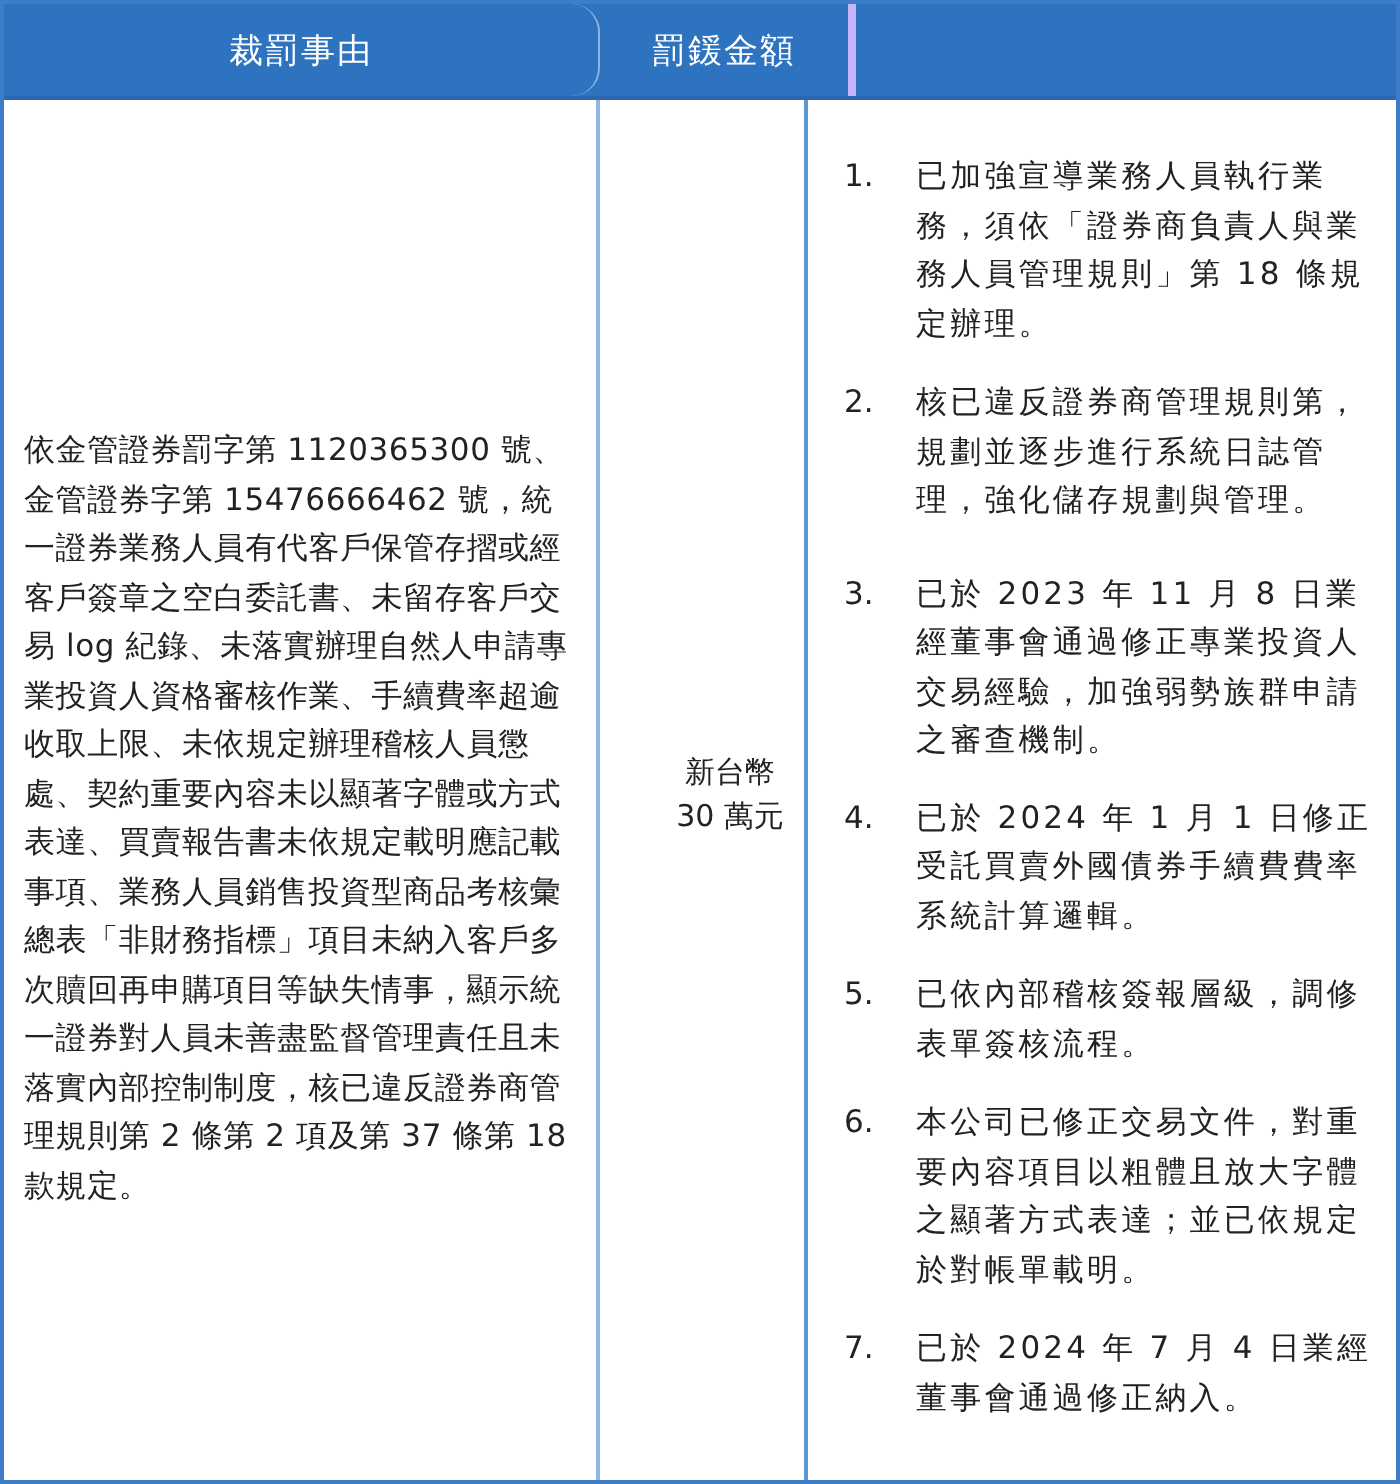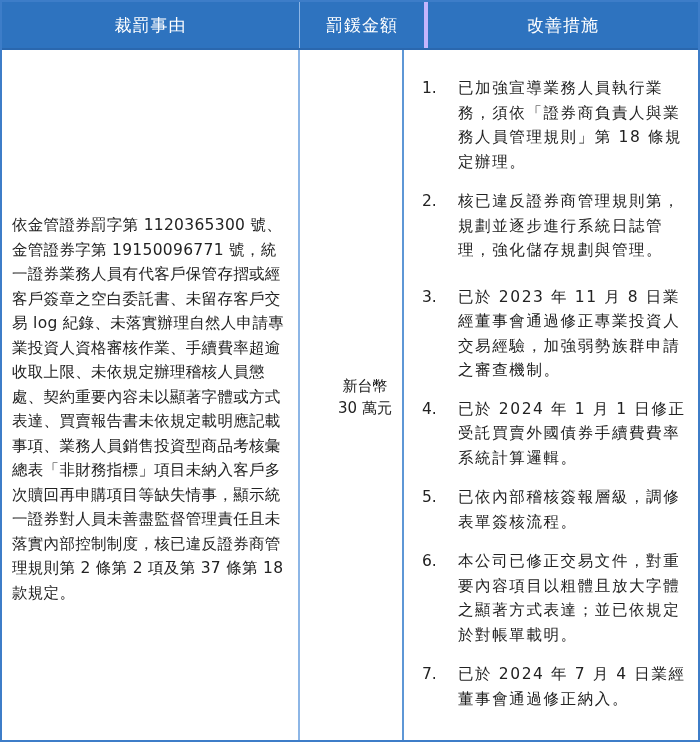--- a/index.html
+++ b/index.html
@@ -13,21 +13,21 @@
       position: absolute; left: 0; top: 0; right: 0; height: 46px;
       background: #2E73BF;
       border-bottom: 2px solid #2A67AE;
       display: flex;
     }
     .hcell {
       display: flex; align-items: center; justify-content: center;
       color: #ffffff; font-size: 17px; letter-spacing: 1px;
       box-sizing: border-box; height: 100%;
     }
-    .c1 { width: 298px; border-right: 1px solid #8DB6E6; }
+    .c1 { width: 298px; border-right: 1px solid #8DB6E6; border-radius: 14px; }
     .c2 { width: 128px; border-right: 4px solid #c4b5fd; }
     .c3 { flex: 1; }
     .body {
       position: absolute; left: 0; right: 0; top: 48px; bottom: 0;
       display: flex;
     }
     .bcell { box-sizing: border-box; height: 100%; }
     .b1 { width: 298px; border-right: 2px solid #8DB6E6; display: flex; align-items: center; padding: 0 10px 0 10px; }
     .b2 { width: 104px; border-right: 2px solid #5E97D6; display: flex; align-items: center; justify-content: center; padding-left: 28px; }
     .b3 { flex: 1; padding: 26px 8px 0 18px; }
@@ -46,25 +46,24 @@
     .measure.m2 { margin-bottom: 22px; }
     .measure.m3 { margin-bottom: 14px; }
   </style>
 </head>
 <body>
 
 <div class="tbl">
   <div class="hdr">
     <div class="hcell c1">裁罰事由</div>
     <div class="hcell c2">罰鍰金額</div>
-    <div class="hcell c3">改善措施</div>
   </div>
   <div class="body">
     <div class="bcell b1">
-      <div class="reason">依金管證券罰字第 1120365300 號、金管證券字第 19150096771 號，統一證券業務人員有代客戶保管存摺或經客戶簽章之空白委託書、未留存客戶交易 log 紀錄、未落實辦理自然人申請專業投資人資格審核作業、手續費率超逾收取上限、未依規定辦理稽核人員懲處、契約重要內容未以顯著字體或方式表達、買賣報告書未依規定載明應記載事項、業務人員銷售投資型商品考核彙總表「非財務指標」項目未納入客戶多次贖回再申購項目等缺失情事，顯示統一證券對人員未善盡監督管理責任且未落實內部控制制度，核已違反證券商管理規則第 2 條第 2 項及第 37 條第 18 款規定。</div>
+      <div class="reason">依金管證券罰字第 1120365300 號、金管證券字第 15476666462 號，統一證券業務人員有代客戶保管存摺或經客戶簽章之空白委託書、未留存客戶交易 log 紀錄、未落實辦理自然人申請專業投資人資格審核作業、手續費率超逾收取上限、未依規定辦理稽核人員懲處、契約重要內容未以顯著字體或方式表達、買賣報告書未依規定載明應記載事項、業務人員銷售投資型商品考核彙總表「非財務指標」項目未納入客戶多次贖回再申購項目等缺失情事，顯示統一證券對人員未善盡監督管理責任且未落實內部控制制度，核已違反證券商管理規則第 2 條第 2 項及第 37 條第 18 款規定。</div>
     </div>
     <div class="bcell b2">
       <div class="amount">
         <div>新台幣</div>
         <div>30 萬元</div>
       </div>
     </div>
     <div class="bcell b3">
       <ol class="measures">
         <li class="measure m1">

